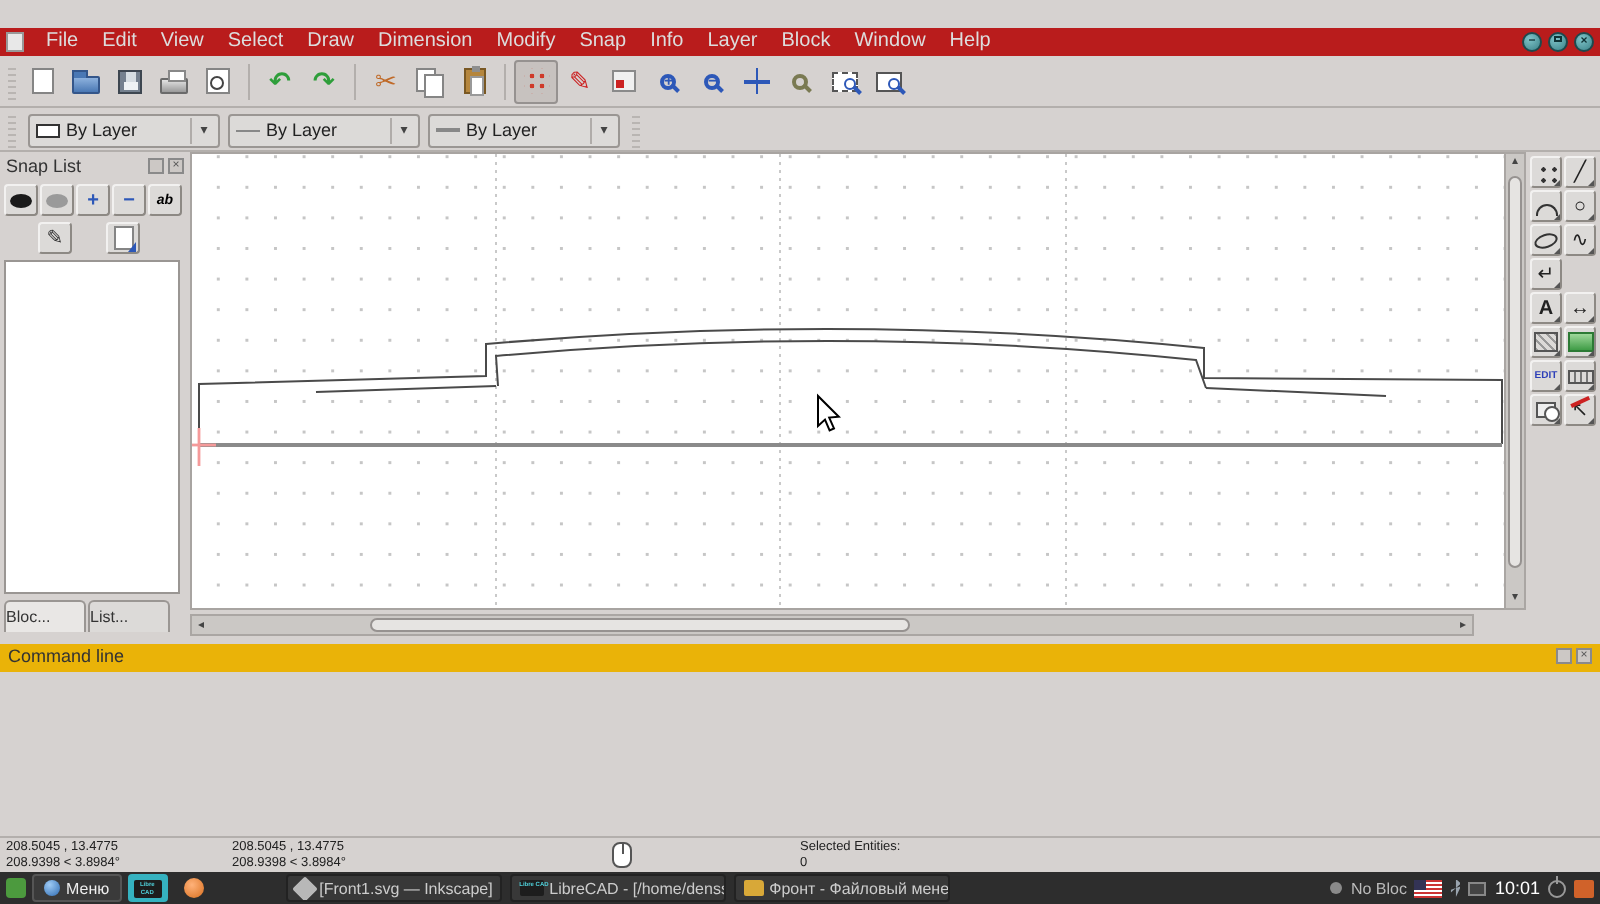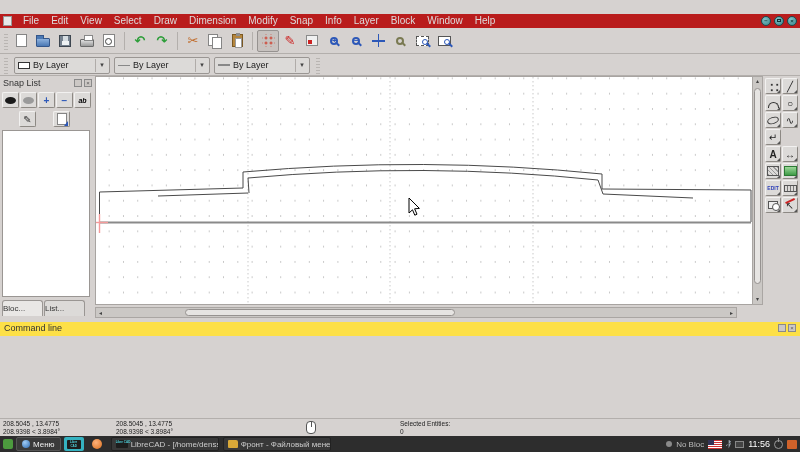--- a/index.html
+++ b/index.html
@@ -147,21 +147,21 @@
   .i-img{width:13px;height:10px;border:1px solid #2c7a34;background:linear-gradient(#9ed89a,#3f9c46);}
   .i-ruler{width:13px;height:7px;border:1px solid #555;
     background:repeating-linear-gradient(90deg,transparent 0 2px,#777 2px 3px);}
   .i-explode{width:10px;height:8px;border:1px solid #555;background:#eee;position:relative;}
   .i-explode::after{content:"";position:absolute;right:-3px;bottom:-3px;width:6px;height:6px;
     border:1px solid #555;border-radius:50%;background:#fff;}
   .edittxt{font-size:5px;font-weight:bold;color:#2d3fb8;letter-spacing:0;}
   .selred{position:absolute;left:2px;top:2px;width:10px;height:1.5px;background:#cc2222;transform:rotate(-25deg);}
 
   
-  #cmdtitle{position:absolute;left:0;top:322px;width:800px;height:14px;background:#fde047;}
+  #cmdtitle{position:absolute;left:0;top:322px;width:800px;height:14px;background:#eab308;}
   #cmdtitle span{position:absolute;left:4px;top:1px;font-size:9px;color:#333;}
   #cmdtitle .dockbtns{top:2px;right:4px;}
   #cmdhistory{position:absolute;left:2px;top:337px;width:796px;height:61px;background:#fff;
     border:1px solid #9a9693;font-size:9px;color:#222;padding:2px 3px;}
   #cmdrow{position:absolute;left:0;top:399px;width:800px;height:18px;background:#d6d2d0;}
   #cmdrow label{position:absolute;left:4px;top:3px;font-size:9.5px;color:#222;}
   #cmdinput{position:absolute;left:57px;top:2px;width:739px;height:14px;background:#fff;
     border:1px solid #9a9693;font-size:9px;padding:0 2px;}
 
   
@@ -494,33 +494,37 @@
     <div class="tb-menu">
       <span class="menu-orb"></span>
       <span>Меню</span>
     </div>
     <div class="launcher launch-lc">
       <span class="mini">Libre CAD</span>
     </div>
     <div class="launcher">
       <span class="blender-orb"></span>
     </div>
+    <div class="tb-item" style="margin-left:36px">
+      <span class="ink-icon"></span>
+      <span>[Front1.svg — Inkscape]</span>
+    </div>
     <div class="tb-item">
       <span class="lc-icon">Libre CAD</span>
       <span>LibreCAD - [/home/densss/...</span>
     </div>
     <div class="tb-item">
       <span class="folder-icon"></span>
       <span>Фронт - Файловый менед...</span>
     </div>
     <div class="tray">
       <span class="dot"></span>
       <span style="color:#bbb;">No Bloc</span>
       <span class="flag"></span>
       <span class="bt-icon"></span>
       <span class="net-icon"></span>
-      <span class="time">11:56</span>
+      <span class="time">10:01</span>
       <span class="pwr-icon"></span>
       <span class="mail-icon"></span>
     </div>
   </div>
 
 </div>
 
 </body></html>

